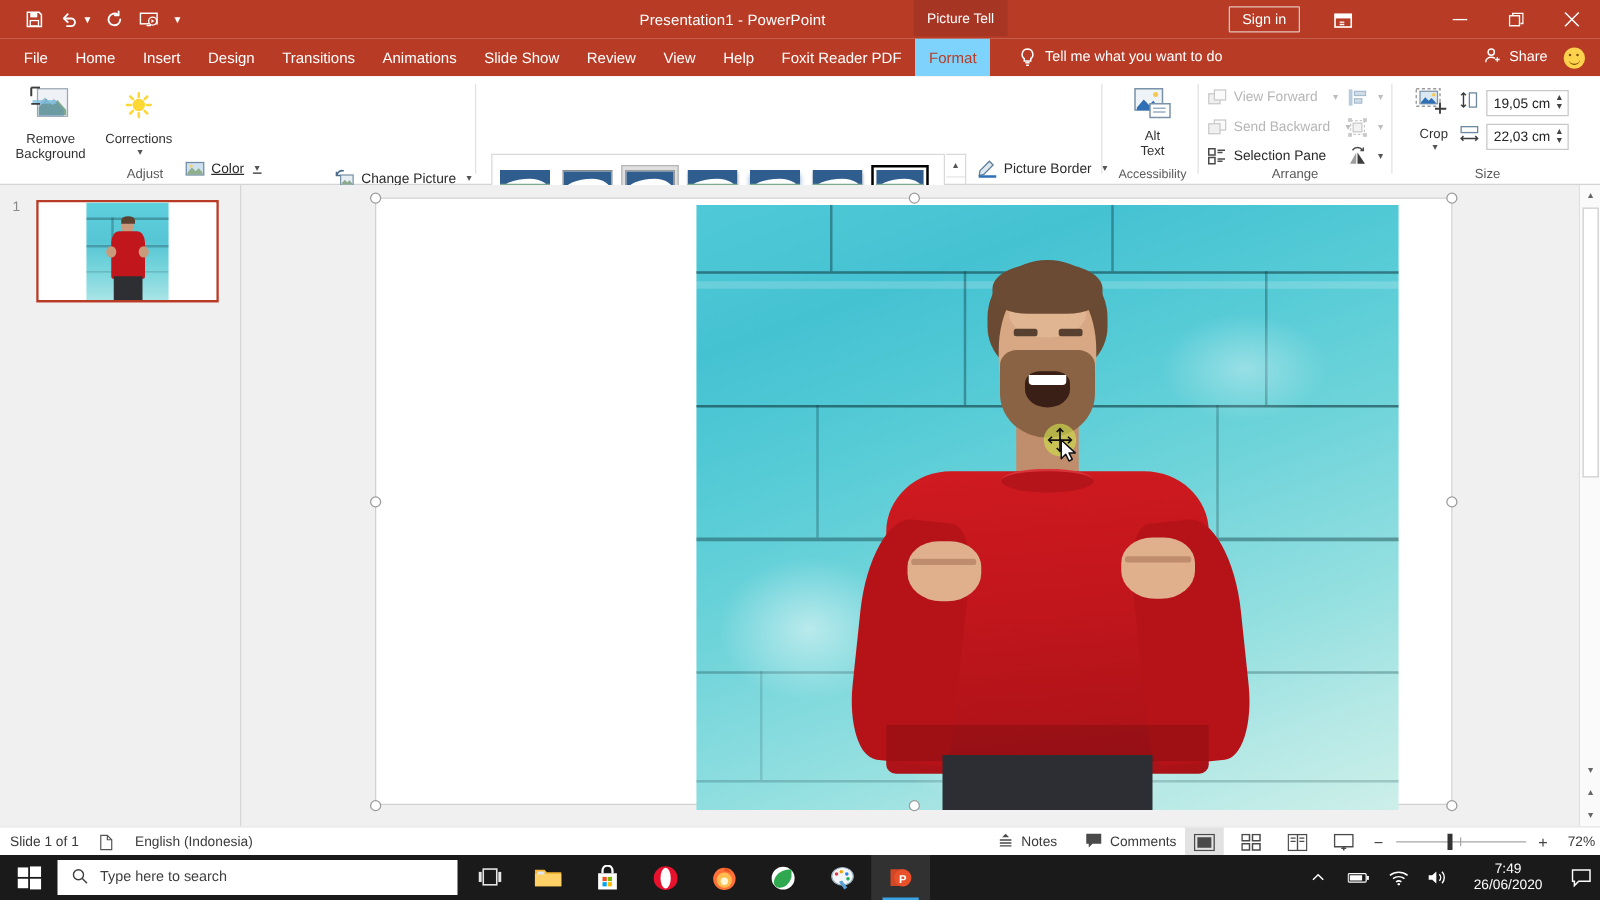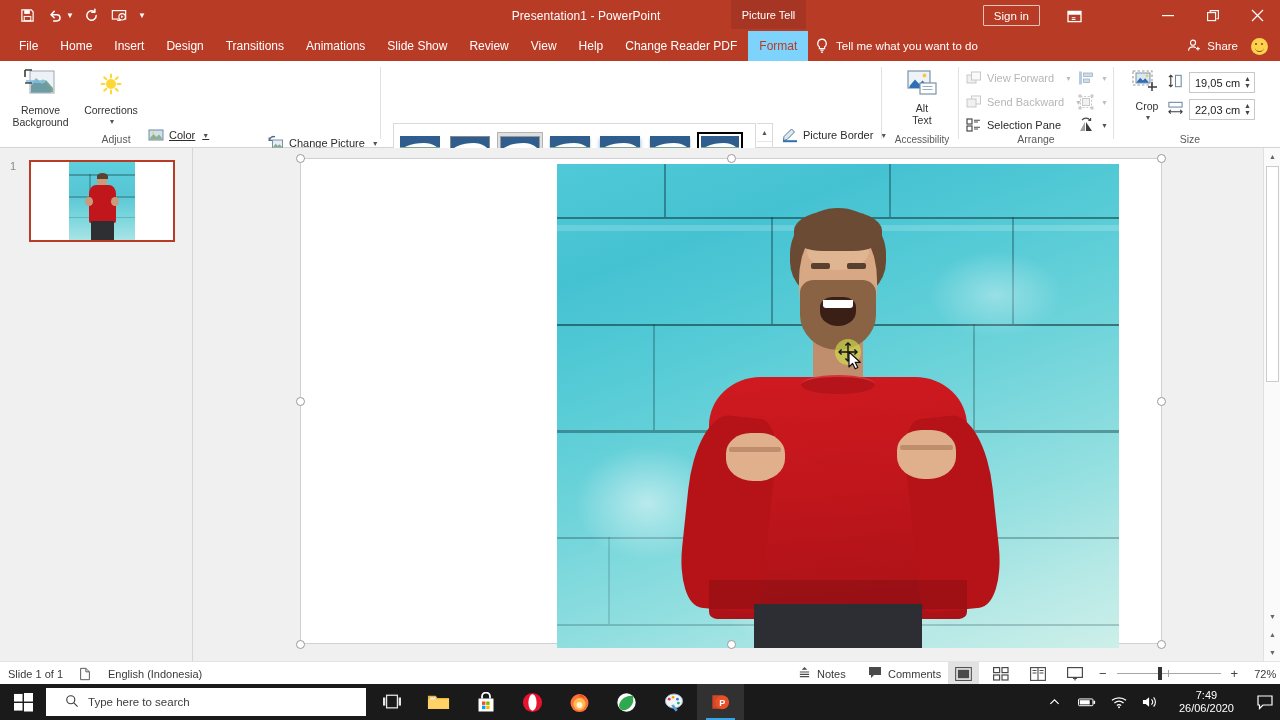--- a/index.html
+++ b/index.html
@@ -226,21 +226,21 @@
   .taskbar {
     position: absolute; left: 0; top: 684px; width: 1280px; height: 36px;
     background: #1a1a1a;
   }
   .startbtn {
     position: absolute; left: 0; top: 0; width: 46px; height: 36px;
     display: flex; align-items: center; justify-content: center;
   }
   .searchbox {
     position: absolute; left: 46px; top: 4px; width: 320px; height: 28px;
-    background: #fff; display: flex; align-items: center; gap: 9px; padding-left: 19px;
+    background: #fff; display: flex; align-items: center; gap: 9px; padding-left: 11px;
     font-size: 11.5px; color: #3d3d3d;
   }
   .tbicons { position: absolute; left: 370px; top: 0; height: 36px; display: flex; align-items: center; }
   .tbicon {
     width: 47px; height: 36px; display: flex; align-items: center; justify-content: center;
     position: relative;
   }
   .tbicon.active::after {
     content: ""; position: absolute; left: 9px; bottom: 0; width: 29px; height: 2px; background: #3aa3e3;
   }
@@ -329,21 +329,21 @@
       <div class="tab">File</div>
       <div class="tab">Home</div>
       <div class="tab">Insert</div>
       <div class="tab">Design</div>
       <div class="tab">Transitions</div>
       <div class="tab">Animations</div>
       <div class="tab">Slide Show</div>
       <div class="tab">Review</div>
       <div class="tab">View</div>
       <div class="tab">Help</div>
-      <div class="tab">Change Reader PDF</div>
+      <div class="tab">Foxit Reader PDF</div>
       <div class="tab active">Format</div>
     </div>
 
     <div class="tellme">
       <span class="bulb">
         <svg width="14" height="16" viewBox="0 0 14 16">
             <path d="M7 1.2a4.3 4.3 0 0 0-2.6 7.7v1.8h5.2V8.9A4.3 4.3 0 0 0 7 1.2z" fill="none" stroke="#fff" stroke-width="1.2"></path>
             <path d="M5.3 12.2h3.4M5.9 14.2h2.2" stroke="#fff" stroke-width="1.2"></path>
           </svg>
       </span>

